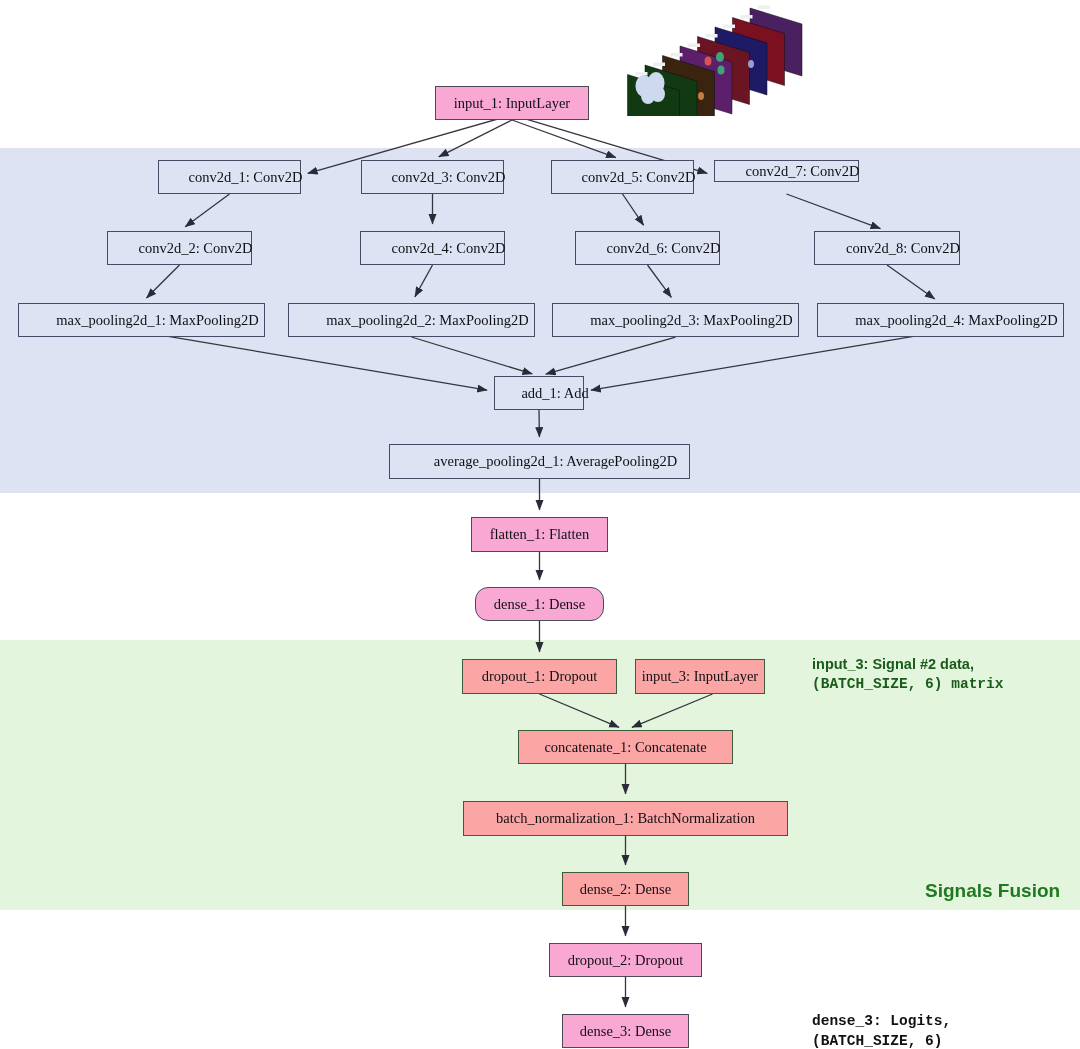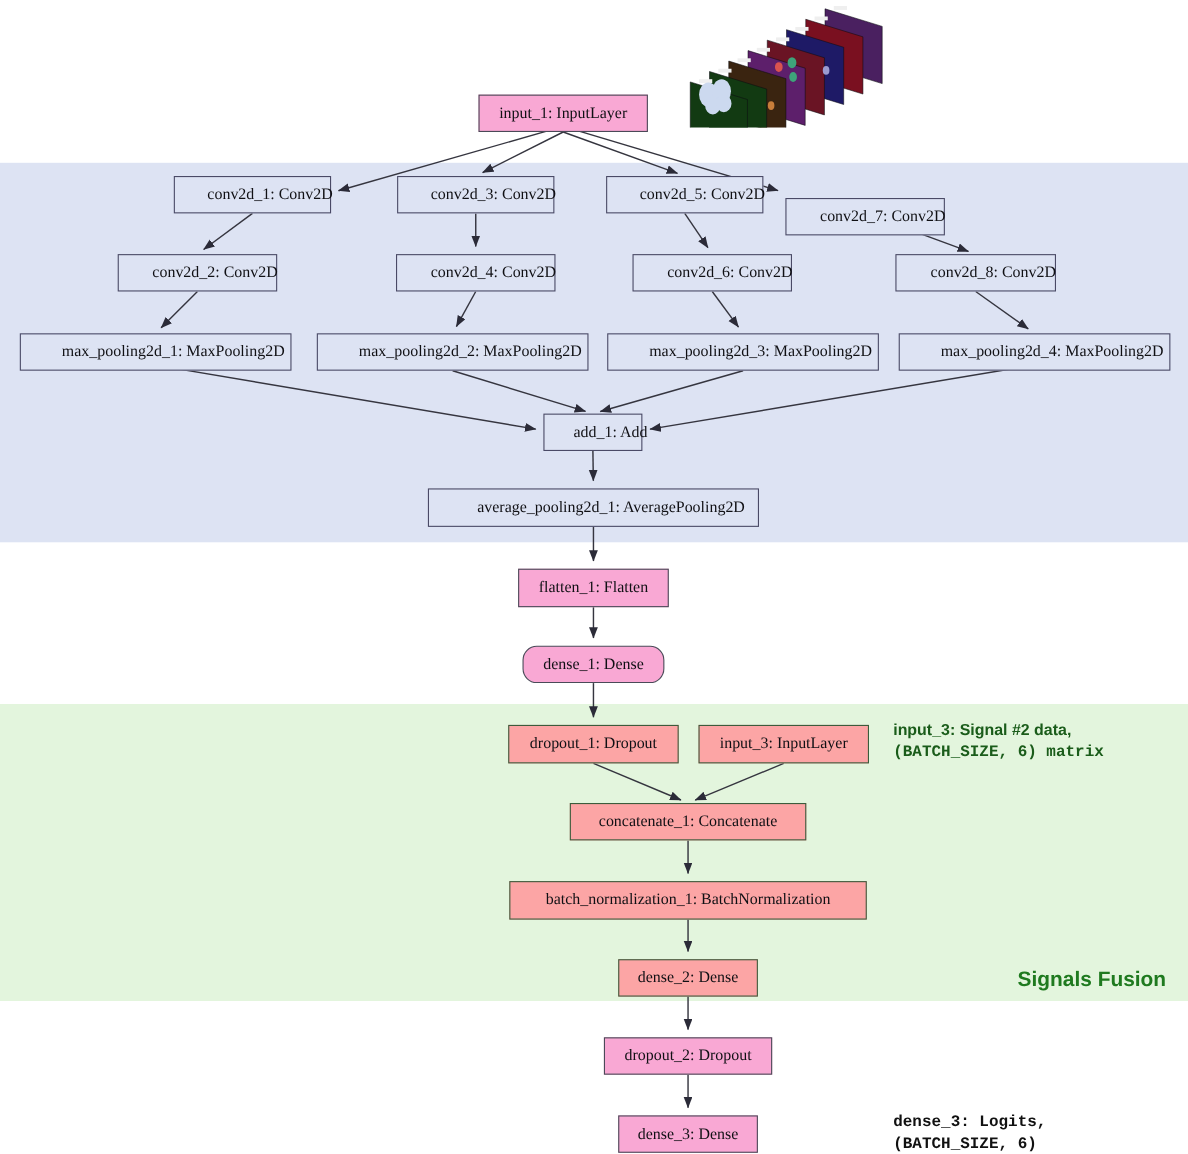--- a/index.html
+++ b/index.html
@@ -115,21 +115,21 @@
       </div>
       <div class="node on-blue" style="left: 158px; top: 160px; width: 143px; height: 34px;">
         <span>conv2d_1: Conv2D</span>
       </div>
       <div class="node on-blue" style="left: 361px; top: 160px; width: 143px; height: 34px;">
         <span>conv2d_3: Conv2D</span>
       </div>
       <div class="node on-blue" style="left: 551px; top: 160px; width: 143px; height: 34px;">
         <span>conv2d_5: Conv2D</span>
       </div>
-      <div class="node on-blue" style="left: 714px; top: 160px; width: 145px; height: 34px; margin-top: 20px;">
+      <div class="node on-blue" style="left: 714px; top: 160px; width: 145px; height: 22px;">
         <span>conv2d_7: Conv2D</span>
       </div>
       <div class="node on-blue" style="left: 107px; top: 231px; width: 145px; height: 34px;">
         <span>conv2d_2: Conv2D</span>
       </div>
       <div class="node on-blue" style="left: 360px; top: 231px; width: 145px; height: 34px;">
         <span>conv2d_4: Conv2D</span>
       </div>
       <div class="node on-blue" style="left: 575px; top: 231px; width: 145px; height: 34px; text-align: right;">
         <span>conv2d_6: Conv2D</span>
@@ -157,21 +157,21 @@
       </div>
       <div class="node" style="left: 471px; top: 517px; width: 137px; height: 35px;">
         <span>flatten_1: Flatten</span>
       </div>
       <div class="node" style="left: 475px; top: 587px; width: 129px; height: 34px; border-radius: 13px;">
         <span>dense_1: Dense</span>
       </div>
       <div class="node on-green" style="left: 462px; top: 659px; width: 155px; height: 35px;">
         <span>dropout_1: Dropout</span>
       </div>
-      <div class="node on-green" style="left: 635px; top: 659px; width: 155px; height: 35px;">
+      <div class="node on-green" style="left: 635px; top: 659px; width: 130px; height: 35px;">
         <span>input_3: InputLayer</span>
       </div>
       <div class="node on-green" style="left: 518px; top: 730px; width: 215px; height: 34px;">
         <span>concatenate_1: Concatenate</span>
       </div>
       <div class="node on-green" style="left: 463px; top: 801px; width: 325px; height: 35px;">
         <span>batch_normalization_1: BatchNormalization</span>
       </div>
       <div class="node on-green" style="left: 562px; top: 872px; width: 127px; height: 34px;">
         <span>dense_2: Dense</span>

